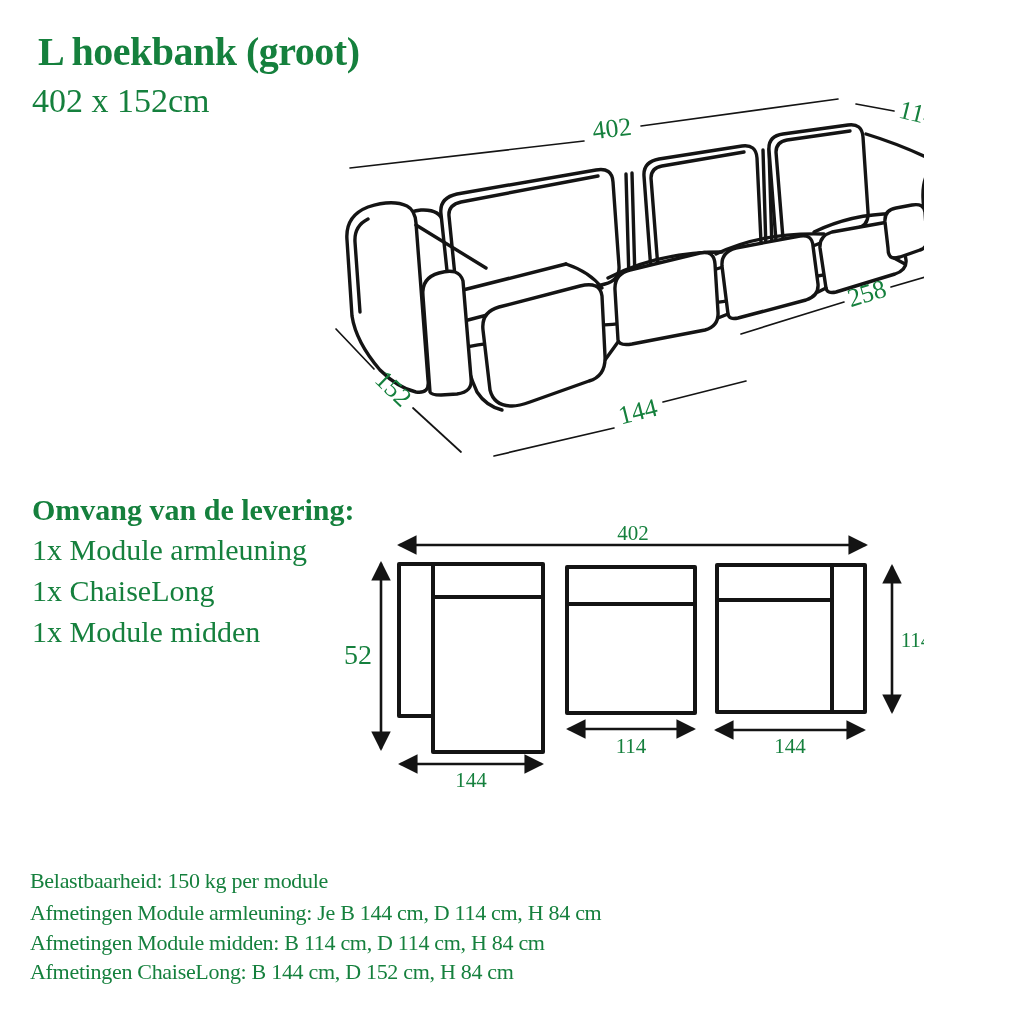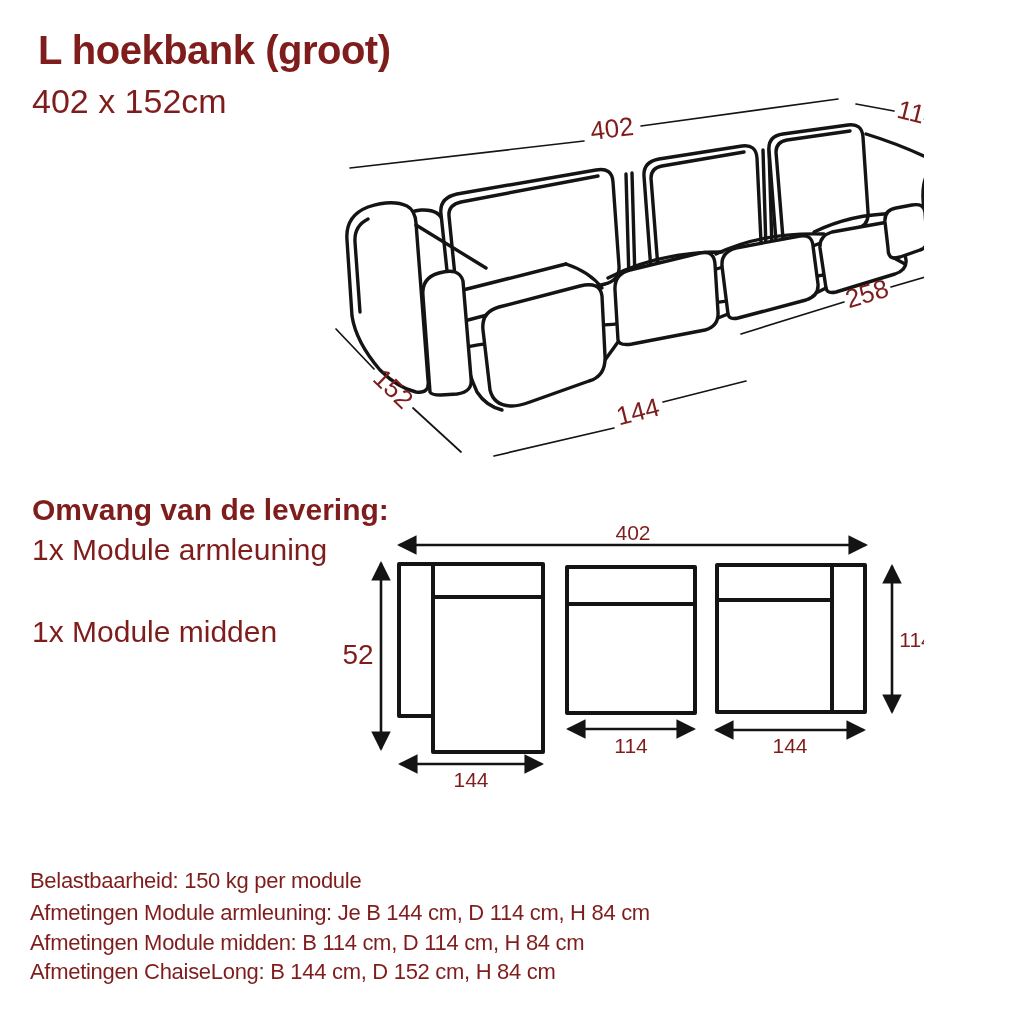--- a/index.html
+++ b/index.html
@@ -1,17 +1,17 @@
 <!DOCTYPE html>
 <html><head>
 <meta charset="utf-8">
 <style>
   html,body{margin:0;padding:0;background:#fff;}
   #page{position:relative;width:924px;height:1024px;background:#fff;overflow:hidden;
-        font-family:Liberation Sans, sans-serif;color:#7f1d1d;}
+        font-family:Liberation Serif, serif;color:#15803d;}
   #art{position:absolute;left:0;top:0;width:1024px;height:1024px;}
   .abs{position:absolute;white-space:nowrap;}
   .title{font-size:40px;font-weight:bold;letter-spacing:-0.5px;}
   .subtitle{font-size:34px;}
   .spec{font-size:32px;}
   .dheading{font-size:30px;font-weight:bold;}
   .ditem{font-size:30px;}
   .footline{font-size:22px;letter-spacing:-0.3px;}
   .dim{font-size:26px;transform:translate(-50%,-50%);}
   .sdim{font-size:21px;transform:translate(-50%,-50%);}
@@ -116,20 +116,21 @@
   <div class="abs subtitle" style="left:32px;top:82px;">402 x 152cm</div>
 
   <div class="abs dim" style="left:612px;top:129px;transform:translate(-50%,-50%) rotate(-7deg);">402</div>
   <div class="abs dim" style="left:918px;top:114px;transform:translate(-50%,-50%) rotate(14deg);">114</div>
   <div class="abs dim" style="left:867px;top:294px;transform:translate(-50%,-50%) rotate(-17deg);">258</div>
   <div class="abs dim" style="left:638px;top:412px;transform:translate(-50%,-50%) rotate(-14deg);">144</div>
   <div class="abs dim" style="left:393px;top:389px;transform:translate(-50%,-50%) rotate(44deg);">152</div>
 
   <div class="abs dheading" style="left:32px;top:493px;">Omvang van de levering:</div>
   <div class="abs ditem" style="left:32px;top:533px;">1x Module armleuning</div>
+  <div class="abs ditem" style="left:32px;top:574px;">1x ChaiseLong</div>
   <div class="abs ditem" style="left:32px;top:615px;">1x Module midden</div>
 
   <div class="abs sdim" style="left:633px;top:533px;">402</div>
   <div class="abs sdim-big" style="left:358px;top:655px;">52</div>
   <div class="abs sdim" style="left:471px;top:780px;">144</div>
   <div class="abs sdim" style="left:631px;top:746px;">114</div>
   <div class="abs sdim" style="left:790px;top:746px;">144</div>
   <div class="abs sdim" style="left:916px;top:640px;">114</div>
 
   <div class="abs footline" style="left:30px;top:868px;">Belastbaarheid: 150 kg per module</div>

